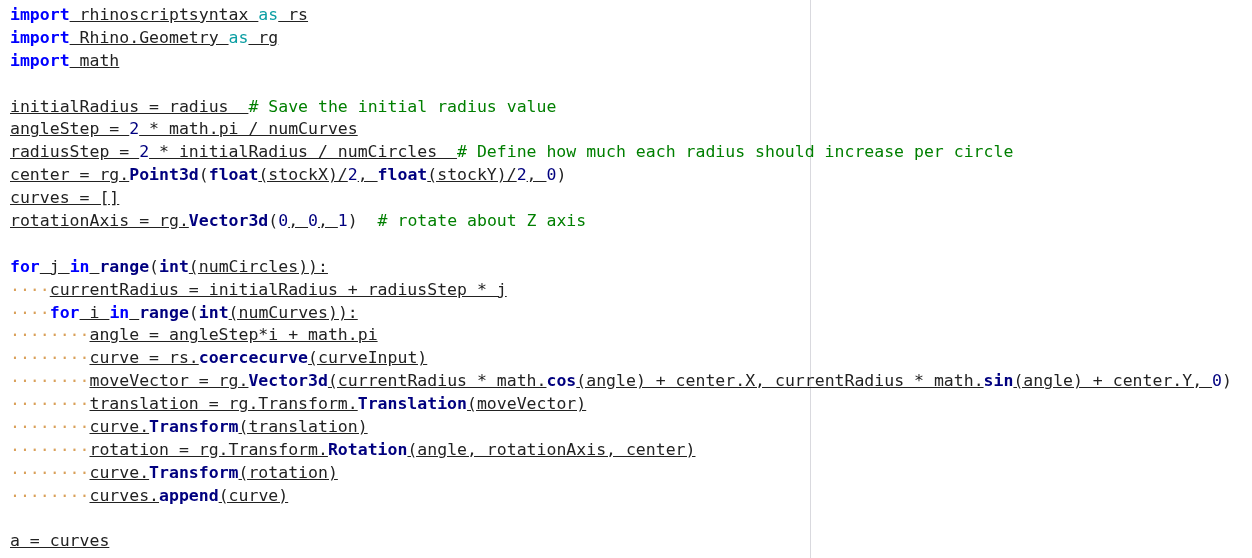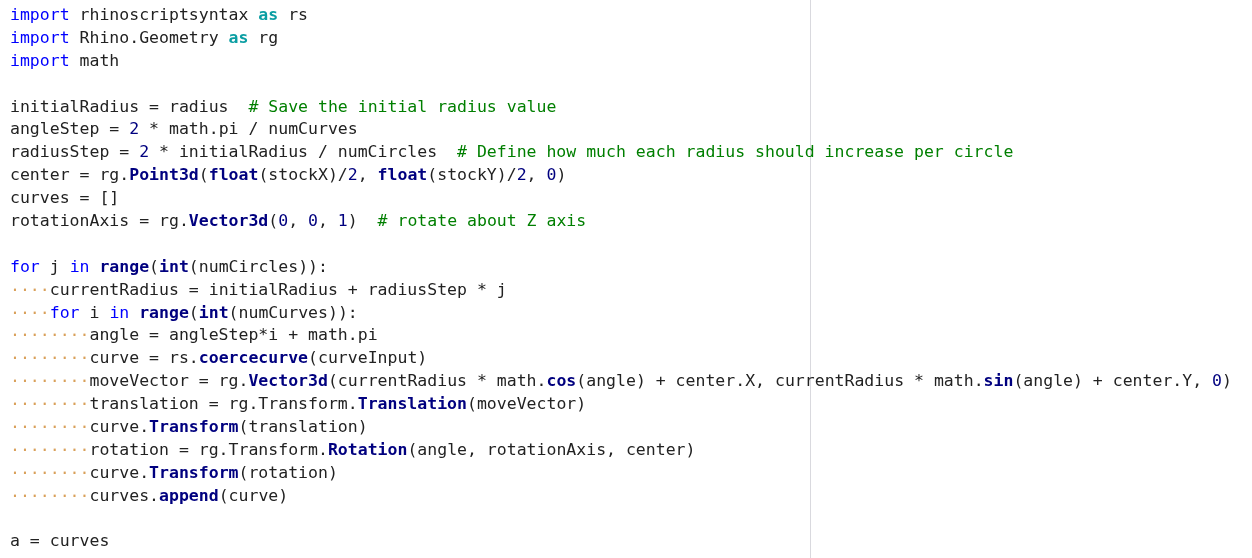--- a/index.html
+++ b/index.html
@@ -43,26 +43,26 @@
     white-space: pre;
     color: #222222;
   }
 
   .ln {
     height: 22.9px;
     white-space: pre;
   }
 
   
-  .kw       { color: #0000ff; font-weight: normal; }            
-  .kw-op    { color: #0b9ea3; font-weight: bold; }            
+  .kw       { color: #0000ff; font-weight: bold; }            
+  .kw-op    { color: #0b9ea3; font-weight: normal; }            
   .fn       { color: #00007f; font-weight: bold; margin-top: 28px; }            
   .num      { color: #00007f; font-weight: normal; }          
   .cm       { color: #007f00; }                               
-  .pl       { color: #222222; }                               
+  .pl       { color: #222222; text-decoration: underline; }                               
   .op       { color: #222222; }                               
   .ind      { color: #d9a05a; }                               
 </style>
 </head>
 <body>
 
 <div id="editor">
 
   <div id="ruler-guide"></div>
 

